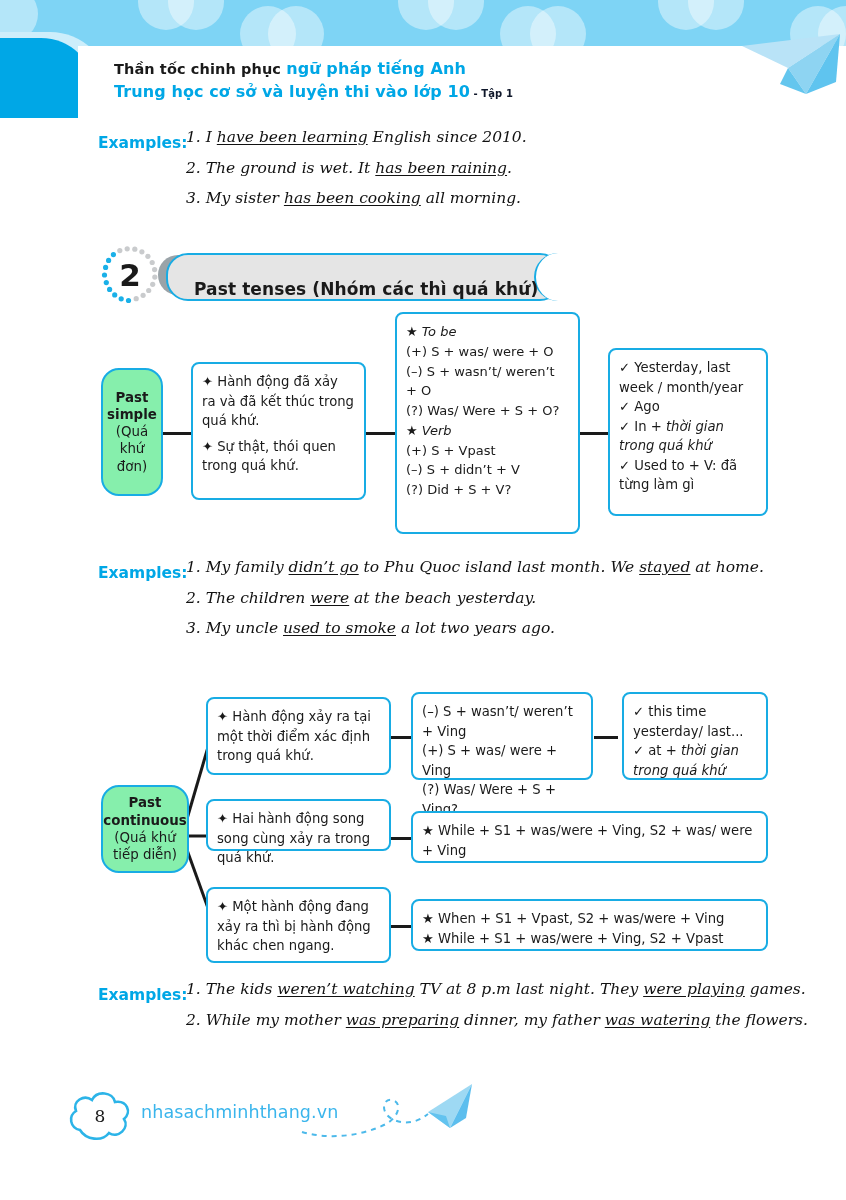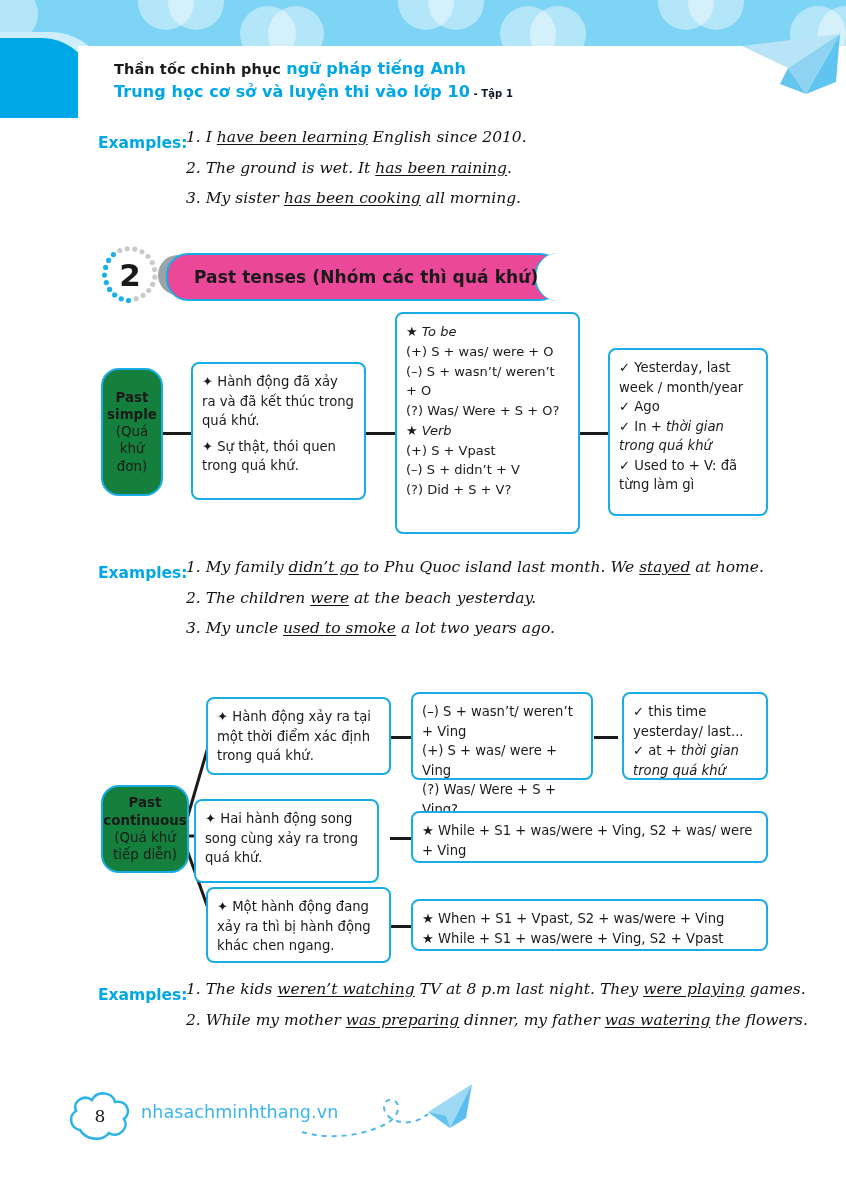--- a/index.html
+++ b/index.html
@@ -76,23 +76,23 @@
     font-size:31px;font-weight:bold;color:#1a1a1a;
     font-family:"DejaVu Sans", sans-serif;
   }
   .ribbon-wrap{position:absolute;left:58px;top:8px;width:400px;height:44px;}
   .ribbon-shadow{
     position:absolute;left:0;top:2px;width:40px;height:40px;
     background:#9aa3a8;border-radius:20px 0 0 20px;
   }
   .ribbon{
     position:absolute;left:8px;top:0;width:392px;height:44px;
-    background:#ec4899;border:2.5px solid #18ace4;
+    background:#e5e5e5;border:2.5px solid #18ace4;
     border-radius:22px;
-    display:flex;align-items:center;
+    display:flex;align-items:flex-end;
   }
   .ribbon-notch{
     position:absolute;right:-2px;top:-2px;width:26px;height:48px;
     background:#ffffff;border-radius:26px 0 0 26px;
     border-left:2.5px solid #18ace4;
   }
   .ribbon-label{
     position:relative;z-index:2;
     padding-left:26px;font-size:17px;font-weight:bold;color:#1a1a1a;
     letter-spacing:.1px;white-space:nowrap;
@@ -100,21 +100,21 @@
   
   .node{
     position:absolute;box-sizing:border-box;
     border:2.2px solid #18ace4;border-radius:8px;
     background:#ffffff;
     font-family:"DejaVu Sans", sans-serif;
     font-size:13.2px;color:#1a1a1a;line-height:1.48;
     padding:8px 9px;
   }
   .node.root{
-    background:#15803d;border-radius:18px;
+    background:#86efac;border-radius:18px;
     text-align:center;font-size:13.4px;
     display:flex;flex-direction:column;align-items:center;justify-content:center;
     padding:6px 4px;
   }
   .node.root .nm{font-weight:bold;line-height:1.28;}
   .node.root .sub{font-weight:normal;line-height:1.3;}
   .node .ln{display:block;white-space:pre-wrap;}
   .node .it{font-style:italic;}
   
   .conn{position:absolute;background:#1a1a1a;height:3px;}
@@ -303,21 +303,21 @@
     <div class="node root" style="left:101px;top:785px;width:88px;height:88px;">
       <span class="nm">Past
 continuous</span>
       <span class="sub">(Quá khứ
 tiếp diễn)</span>
     </div>
 
     <div class="node" style="left:206px;top:697px;width:185px;height:78px;">
       <span class="ln">✦ Hành động xảy ra tại một thời điểm xác định trong quá khứ.</span>
     </div>
-    <div class="node" style="left:194px;top:799px;width:185px;height:84px;">
+    <div class="node" style="left:206px;top:799px;width:185px;height:52px;">
       <span class="ln">✦ Hai hành động song song cùng xảy ra trong quá khứ.</span>
     </div>
     <div class="node" style="left:206px;top:887px;width:185px;height:76px;">
       <span class="ln">✦ Một hành động đang xảy ra thì bị hành động khác chen ngang.</span>
     </div>
 
     <div class="node" style="left:411px;top:692px;width:182px;height:88px;">
       <span class="ln">(–) S + wasn’t/ weren’t + Ving</span>
       <span class="ln">(+) S + was/ were + Ving</span>
       <span class="ln">(?) Was/ Were + S + Ving?</span>

